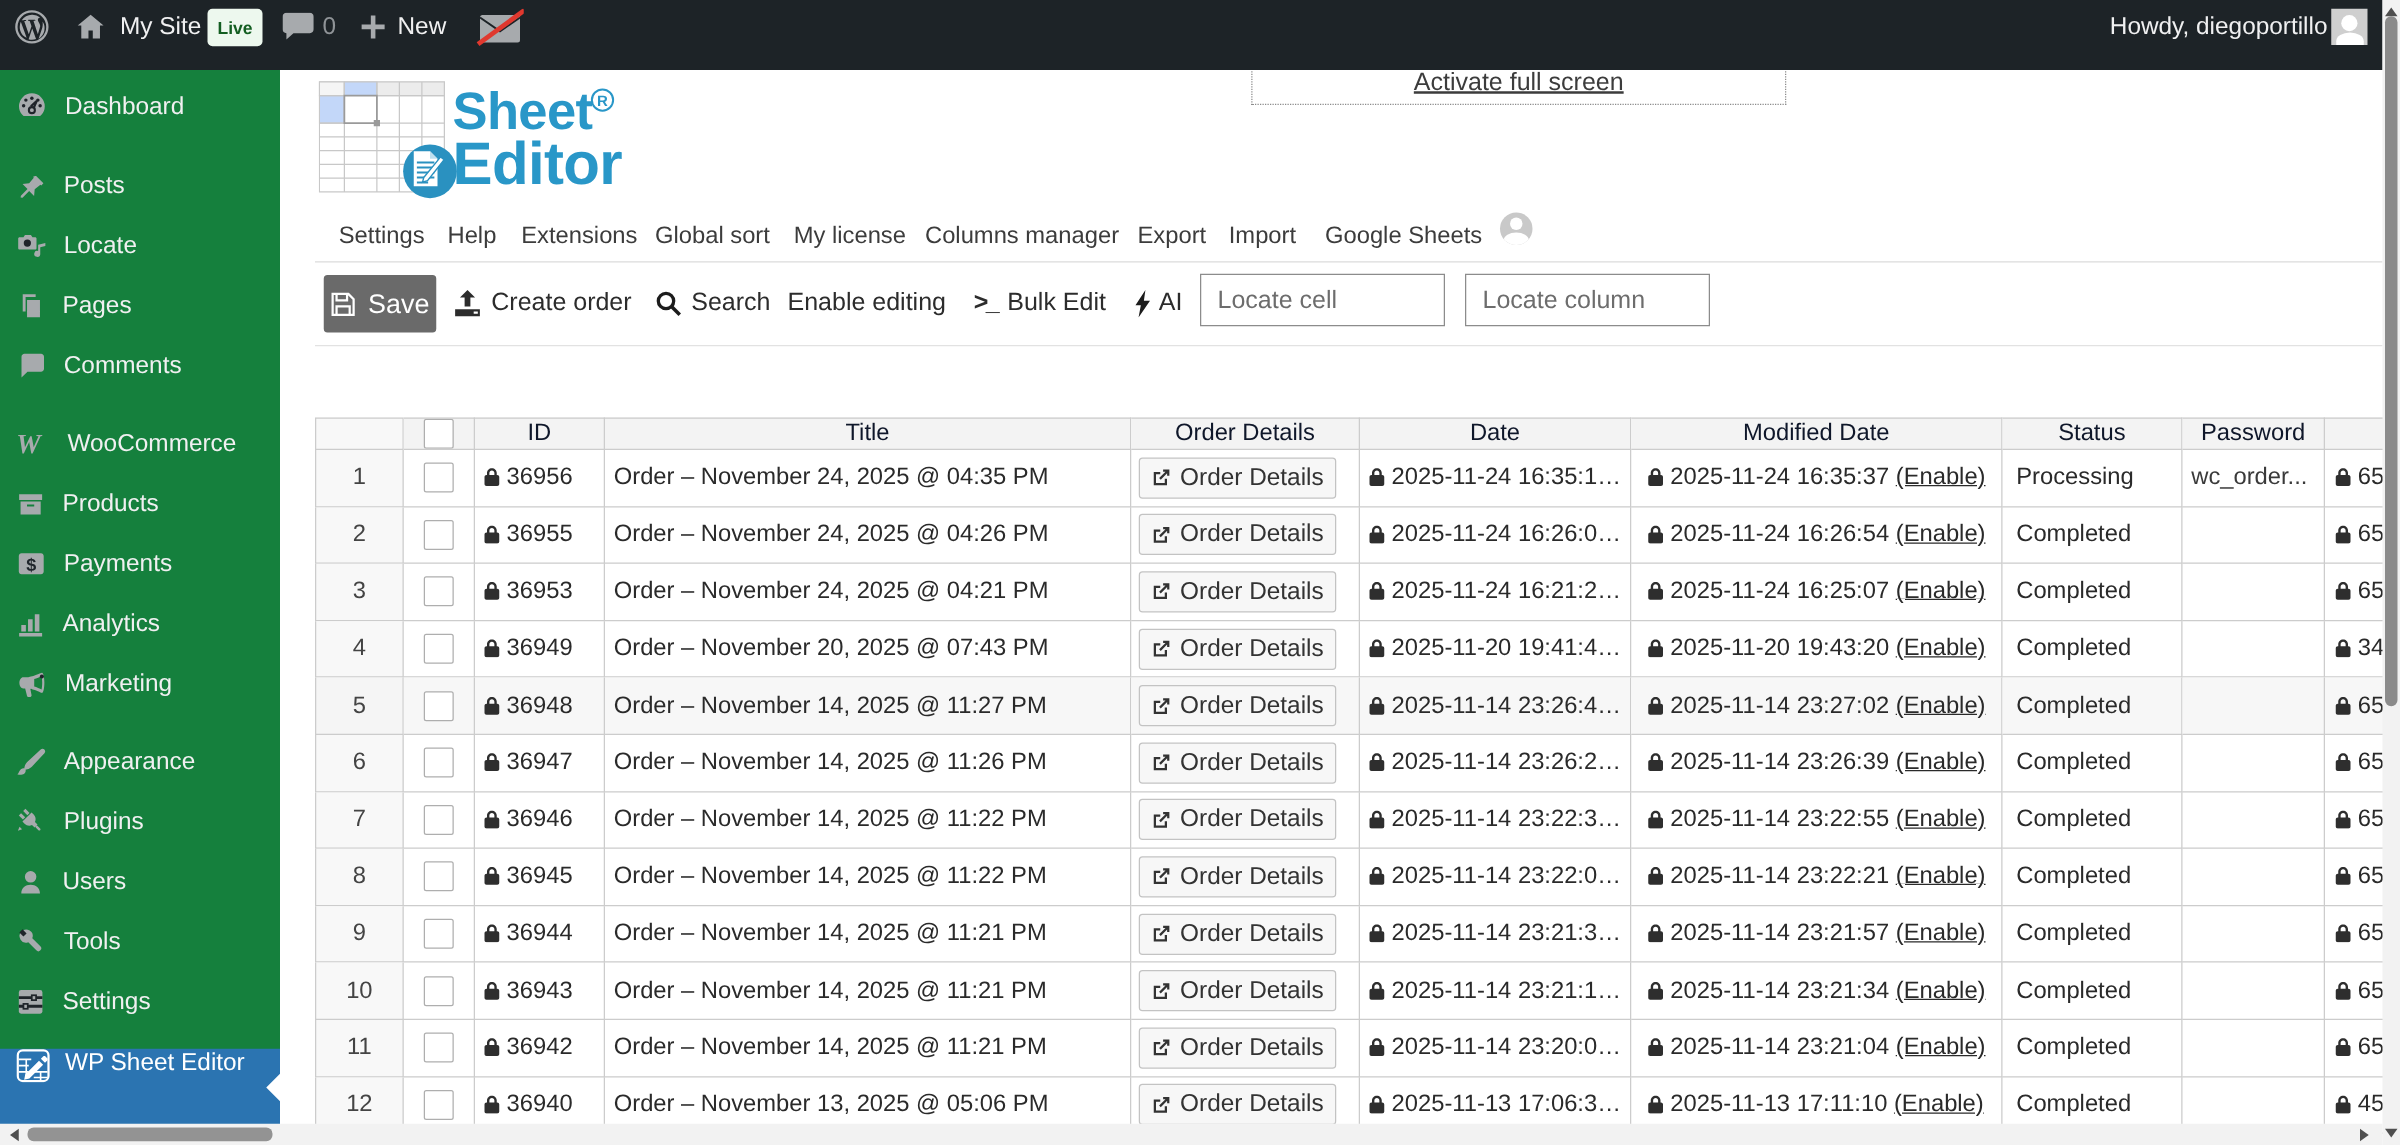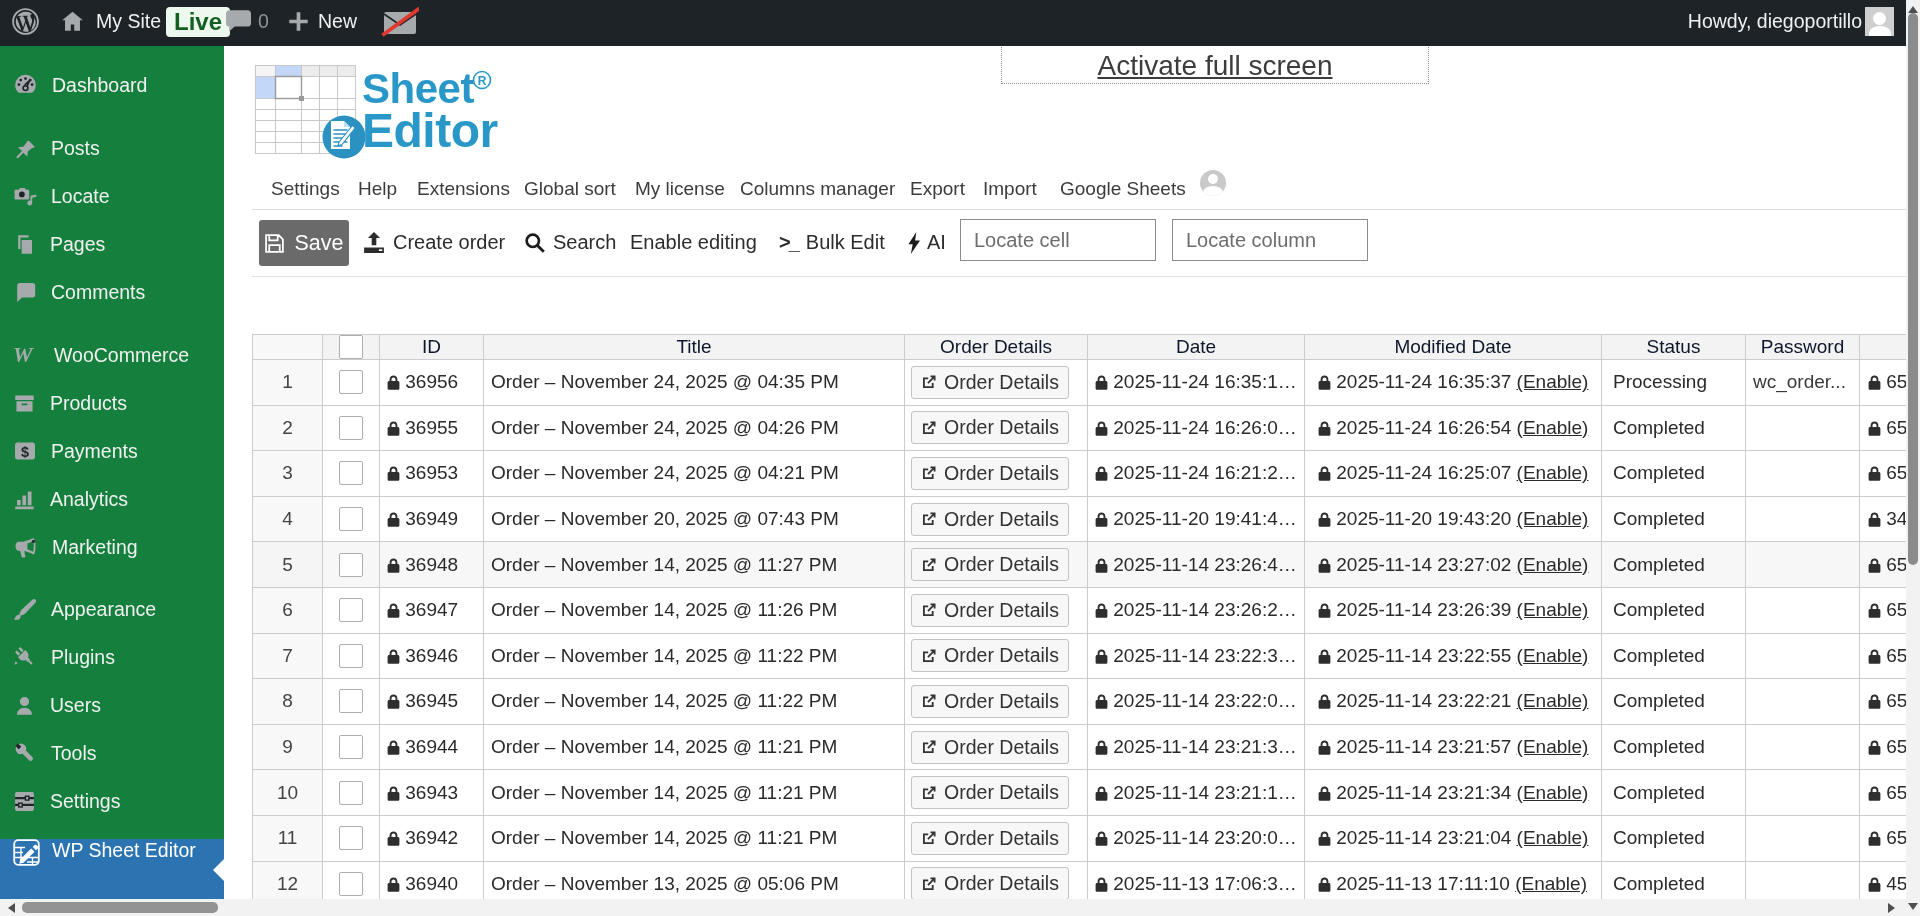--- a/index.html
+++ b/index.html
@@ -1,29 +1,29 @@
 <!DOCTYPE html>
 <html><head><meta charset="utf-8">
 <style>
 * {margin:0;padding:0;box-sizing:border-box}
 html,body {width:1920px;height:916px;overflow:hidden;font-family:"Liberation Sans",sans-serif;background:#fff}
-#bar {position:absolute;left:0;top:0;width:1906px;height:46px;background:#1d2327;z-index:50}
+#bar {position:absolute;left:0;top:0;width:1906px;height:56px;background:#1d2327;z-index:50}
 #side {position:absolute;left:0;top:43px;width:224px;height:856px;background:#15803d;z-index:40}
 .mi {position:absolute;left:13px;height:48px;display:flex;align-items:center;color:#f0f0f1;font-size:19.5px}
 .mi svg {flex:0 0 auto}
 .mi span {margin-left:14px;display:inline-block}
 #wpse {position:absolute;left:0;top:796px;width:224px;height:62px;background:#2b74b1;color:#fff;display:flex;align-items:flex-start;font-size:19.5px;z-index:41}
 #wpse svg {margin-left:13px}
 #wpse span {margin-left:12px}
 #wpse:after {content:"";position:absolute;right:0;top:50%;margin-top:-11px;border:11px solid transparent;border-right-color:#fff}
 
 .abitem {position:absolute;top:0;height:43px;display:flex;align-items:center;color:#f0f0f1;font-size:19.5px}
 
 #content {position:absolute;left:224px;top:43px;width:1682px;height:856px;background:#fff;z-index:10}
-#fullscr {position:absolute;left:777px;top:2px;width:428px;height:39px;border:1px dotted #8c8c8c;display:flex;justify-content:center;padding-top:4px;font-size:28px;color:#3c3c3c}
+#fullscr {position:absolute;left:777px;top:2px;width:428px;height:39px;border:1px dotted #8c8c8c;display:flex;align-items:center;justify-content:center;padding-top:4px;font-size:20px;color:#3c3c3c}
 #fullscr span {text-decoration:underline}
 #menurow {position:absolute;left:47px;top:135px;height:26px;font-size:19px;color:#3c3c3c;white-space:nowrap}
 #menurow span {position:absolute;top:0}
 #menuline {position:absolute;left:28px;top:166px;width:1654px;height:0;border-top:1px solid #dcdcdc}
 #toolbar {position:absolute;left:28px;top:176px;height:47px;width:1654px;font-size:20px;color:#2c2c2c}
 #savebtn {position:absolute;left:7px;top:1px;width:90px;height:46px;background:#6a6a6a;border-radius:3px;color:#fff;display:flex;align-items:center;justify-content:center;font-size:21.5px}
 .tbi {position:absolute;top:0;height:47px;display:flex;align-items:center}
 .tbinput {position:absolute;top:0;height:42px;border:1px solid #8c8c8c;font-size:20px;color:#6d6d6d;display:flex;align-items:center;padding-left:13px;background:#fff}
 #toolline {position:absolute;left:28px;top:233px;width:1654px;height:0;border-top:1px solid #e2e2e2}
 #curline {position:absolute;left:41px;top:249px;font-size:19px;color:#1d1d1d}
@@ -64,21 +64,21 @@
       <svg width="29" height="29" viewBox="0 0 20 20">
         <path fill="#a7aaad" d="M10 0.8a9.2 9.2 0 100 18.4A9.2 9.2 0 0010 .8zm0 1.3a7.9 7.9 0 017.9 7.9A7.9 7.9 0 0110 17.9 7.9 7.9 0 012.1 10 7.9 7.9 0 0110 2.1zM3.3 10c0 2.7 1.5 5 3.8 6l-3.2-8.8A6.6 6.6 0 003.3 10zm11.3-.3c0-.8-.3-1.4-.6-1.9-.4-.6-.7-1.1-.7-1.7 0-.7.5-1.3 1.2-1.3h.1A6.7 6.7 0 0010 3.3c-2.3 0-4.4 1.2-5.6 3h.4c.7 0 1.8-.1 1.8-.1.4 0 .4.5 0 .6 0 0-.4 0-.8.1L8.3 14l1.5-4.4-1-2.9c-.4 0-.7-.1-.7-.1-.4 0-.3-.6 0-.6 0 0 1.1.1 1.8.1.7 0 1.8-.1 1.8-.1.4 0 .4.5 0 .6 0 0-.4 0-.8.1l2.4 7.3.7-2.3c.3-1 .6-1.7.6-2.3zm-4.4 1.2l-2 5.9a6.7 6.7 0 004.1-.1l-2.1-5.8zm5.7-3.8c0 .4.1.8.1 1.2 0 1.2-.2 2.5-.9 4.1l-1.4 4.2a6.7 6.7 0 002.2-9.5z"></path>
       </svg>
     </div>
   <div class="abitem" style="left:61px">
       <svg width="23" height="23" viewBox="0 0 20 20">
         <path fill="#a7aaad" d="M10 1.5L1 9h2.5v9h5v-5.5h3V18h5V9H19L10 1.5z"></path>
       </svg>
     </div>
   <div class="abitem" style="left:96px">My Site</div>
-  <div class="abitem" style="left:166px;top:7px;height:30px;background:#edf8ee;border-radius:4px;padding:0 8px;color:#135e21;font-weight:bold;font-size:24px">Live</div>
+  <div class="abitem" style="left:166px;top:7px;height:30px;background:#edf8ee;border-radius:4px;padding:0 8px;color:#135e21;font-weight:bold;font-size:14px">Live</div>
   <div class="abitem" style="left:226px">
       <svg width="25" height="23" viewBox="0 0 20 18">
         <path fill="#a7aaad" d="M2.5 0h15C18.9 0 20 1.1 20 2.5v8c0 1.4-1.1 2.5-2.5 2.5H7l-4.5 4v-4h0C1.1 13 0 11.9 0 10.5v-8C0 1.1 1.1 0 2.5 0z"></path>
       </svg>
     </div>
   <div class="abitem" style="left:258px;color:#8f9397">0</div>
   <div class="abitem" style="left:287px">
       <svg width="23" height="23" viewBox="0 0 20 20">
         <path fill="#a7aaad" d="M8.4 2h3.2v6.4H18v3.2h-6.4V18H8.4v-6.4H2V8.4h6.4V2z"></path>
       </svg>

